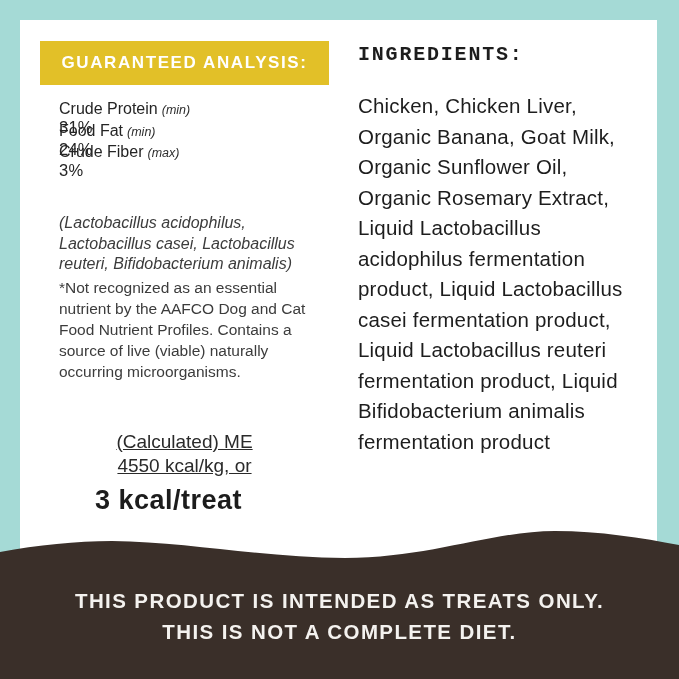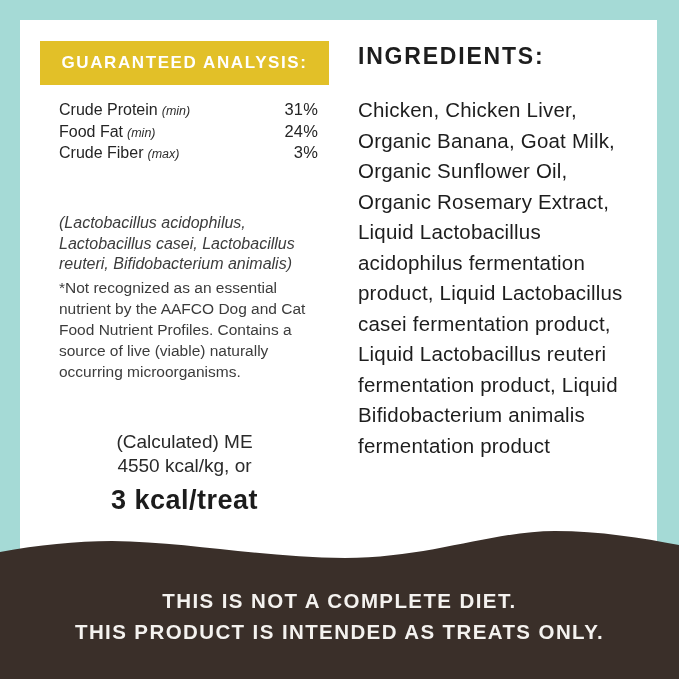--- a/index.html
+++ b/index.html
@@ -18,51 +18,51 @@
     position:absolute;background:#e2c028;color:#ffffff;
     font-weight:bold;font-size:17px;letter-spacing:1.6px;
     display:flex;align-items:center;justify-content:center;
     text-align:left;white-space:nowrap;
   }
   .banner-ga{left:40px;top:41px;width:289px;height:44px;}
   .banner-cal{left:40px;top:368px;width:289px;height:44px;}
 
   
   .ga-table{position:absolute;left:59px;top:100px;width:259px;color:#252525;}
-  .ga-row{display:flex;justify-content:space-between;align-items:baseline;height:21.5px;}
+  .ga-row{display:flex;justify-content:space-between;align-items:baseline;height:21.5px;flex-direction:column;}
   .ga-row.micro{align-items:flex-start;height:auto;}
   .ga-labelwrap{white-space:nowrap;}
   .ga-label{font-size:16px;}
   .ga-qual{font-size:12.5px;font-style:italic;margin-left:4px;color:#2e2e2e;}
   .ga-value{font-size:16.5px;font-weight:normal;letter-spacing:0.2px;}
   .micro-value{font-size:11.5px;font-weight:bold;text-align:right;line-height:11.5px;margin-top:2px;flex-shrink:0;}
 
   .species{
     position:absolute;left:59px;top:213px;width:250px;
     font-size:16px;font-style:italic;line-height:20.5px;color:#3c3c3c;
   }
   .footnote{
     position:absolute;left:59px;top:277px;width:270px;
     font-size:15.5px;line-height:21px;color:#3c3c3c;
   }
 
   
   .cal-lines{
     position:absolute;left:40px;top:430px;width:289px;
-    text-align:center;font-size:19px;line-height:23.5px;color:#2a2a2a;
+    text-align:center;font-size:19px;line-height:23.5px;color:#2a2a2a;text-decoration:underline;
   }
   .cal-highlight{
-    position:absolute;left:40px;top:485px;width:289px;
+    position:absolute;left:24px;top:485px;width:289px;
     text-align:center;font-size:27px;font-weight:bold;color:#1c1c1c;
     letter-spacing:0.5px;
   }
 
   
   .ingredients{position:absolute;left:358px;top:43px;width:284px;color:#1d1d1d;}
-  .ing-heading{font-size:23px;font-weight:bold;letter-spacing:1.8px;}
+  .ing-heading{font-size:20px;font-weight:bold;letter-spacing:1.8px;font-family:Liberation Mono, monospace;}
   .ing-body{margin-top:25px;width:270px;font-size:20.5px;line-height:30.5px;letter-spacing:0.2px;}
 
   
   .wave{position:absolute;left:0;bottom:0;width:679px;height:170px;z-index:5;display:block;}
   .footer-text{
     position:absolute;left:0;top:586px;width:679px;z-index:6;
     text-align:center;color:#f4f2ef;font-weight:bold;
     font-size:20.5px;letter-spacing:1.4px;line-height:30.5px;white-space:nowrap;
   }
 </style>
@@ -112,17 +112,17 @@
   <div class="ingredients">
     <div class="ing-heading">INGREDIENTS:</div>
     <div class="ing-body">Chicken, Chicken Liver, Organic Banana, Goat Milk, Organic Sunflower Oil, Organic Rosemary Extract, Liquid Lactobacillus acidophilus fermentation product, Liquid Lactobacillus casei fermentation product, Liquid Lactobacillus reuteri fermentation product, Liquid Bifidobacterium animalis fermentation product</div>
   </div>
 
   <svg class="wave" viewBox="0 0 679 170" preserveAspectRatio="none" aria-hidden="true">
     <path d="M0,43 C38,36 76,32 112,32 C190,33 265,49 345,49 C430,49 492,22 555,22 C600,22 642,29 679,36 L679,170 L0,170 Z" fill="#3a2f29"></path>
   </svg>
 
   <div class="footer-text">
+    <div>THIS PRODUCT IS INTENDED AS TREATS ONLY.</div>
     <div>THIS IS NOT A COMPLETE DIET.</div>
-    <div>THIS PRODUCT IS INTENDED AS TREATS ONLY.</div>
   </div>
 
 </div>
 
 </body></html>

